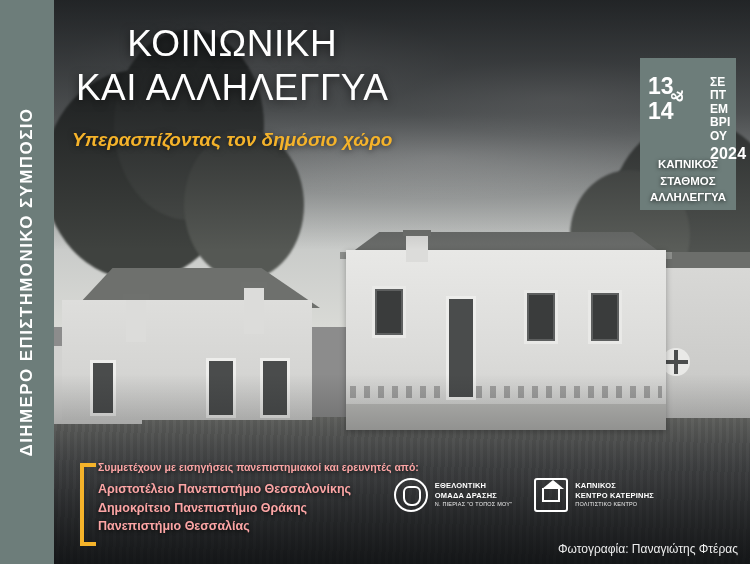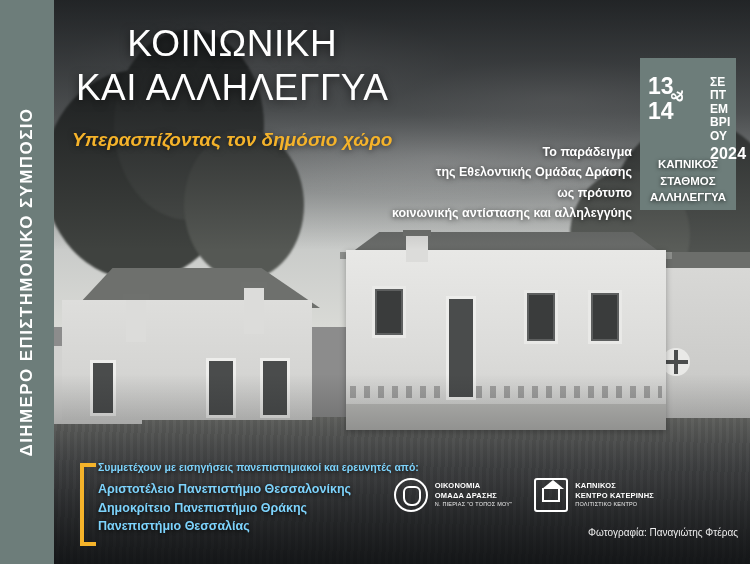--- a/index.html
+++ b/index.html
@@ -275,21 +275,21 @@
     z-index: 12;
     text-shadow: 0 1px 4px rgba(0,0,0,.7);
   }
 
   
   .participants {
     position: absolute;
     left: 80px; bottom: 28px;
     z-index: 10;
     padding-left: 18px;
-    color: #7dd3fc;
+    color: #fca5a5;
   }
   .participants::before {
     content: "";
     position: absolute;
     left: 0; top: 2px;
     width: 12px; height: 100%;
     border-left: 4px solid #f5b32a;
     border-top: 4px solid #f5b32a;
     border-bottom: 4px solid #f5b32a;
   }
@@ -344,23 +344,23 @@
     width: 0; height: 0;
     border-left: 11px solid transparent;
     border-right: 11px solid transparent;
     border-bottom: 9px solid #fff;
   }
   .logo-text { font-size: 7.5px; font-weight: bold; line-height: 1.32; letter-spacing: .2px; }
   .logo-text .sub { font-size: 5.5px; font-weight: normal; opacity: .9; }
 
   .credit {
     position: absolute;
-    right: 12px; bottom: 26px;
-    color: #ffffff;
-    font-size: 10px;
+    right: 12px; bottom: 8px;
+    color: #ffffff;
+    font-size: 12px;
     z-index: 10;
     opacity: .92;
   }
 </style>
 </head>
 <body>
 
 <div class="poster">
 
   <div class="photo">
@@ -415,26 +415,20 @@
       <span class="vtext">ΔΙΗΜΕΡΟ ΕΠΙΣΤΗΜΟΝΙΚΟ ΣΥΜΠΟΣΙΟ</span>
     </div>
   </div>
 
   <div class="headline">
     <div class="h1">ΚΟΙΝΩΝΙΚΗ</div>
     <div class="h1">ΚΑΙ ΑΛΛΗΛΕΓΓΥΑ</div>
     <div class="h2">Υπερασπίζοντας τον δημόσιο χώρο</div>
   </div>
 
-  <div class="right-copy">
-    <div>Το παράδειγμα</div>
-    <div>της Εθελοντικής Ομάδας Δράσης</div>
-    <div>ως πρότυπο</div>
-    <div>κοινωνικής αντίστασης και αλληλεγγύης</div>
-  </div>
 
   <div class="datebox">
     <div class="date-days">
       <div>13</div>
       <div>14</div>
     </div>
     <div class="date-amp">&amp;</div>
     <div class="date-month">
       <div>ΣΕ</div>
       <div>ΠΤ</div>
@@ -459,21 +453,21 @@
       <li>Πανεπιστήμιο Θεσσαλίας</li>
     </ul>
   </div>
 
   <div class="logos">
     <div class="logo">
       <div class="logo-mark">
           <span class="hand"></span>
         </div>
       <div class="logo-text">
-        <div>ΟΙΚΟΝΟΜΙΑ</div>
+        <div>ΕΘΕΛΟΝΤΙΚΗ</div>
         <div>ΟΜΑΔΑ ΔΡΑΣΗΣ</div>
         <div class="sub">Ν. ΠΙΕΡΙΑΣ "Ο ΤΟΠΟΣ ΜΟΥ"</div>
       </div>
     </div>
     <div class="logo">
       <div class="logo-mark square">
           <span class="house"></span>
         </div>
       <div class="logo-text">
         <div>ΚΑΠΝΙΚΟΣ</div>

